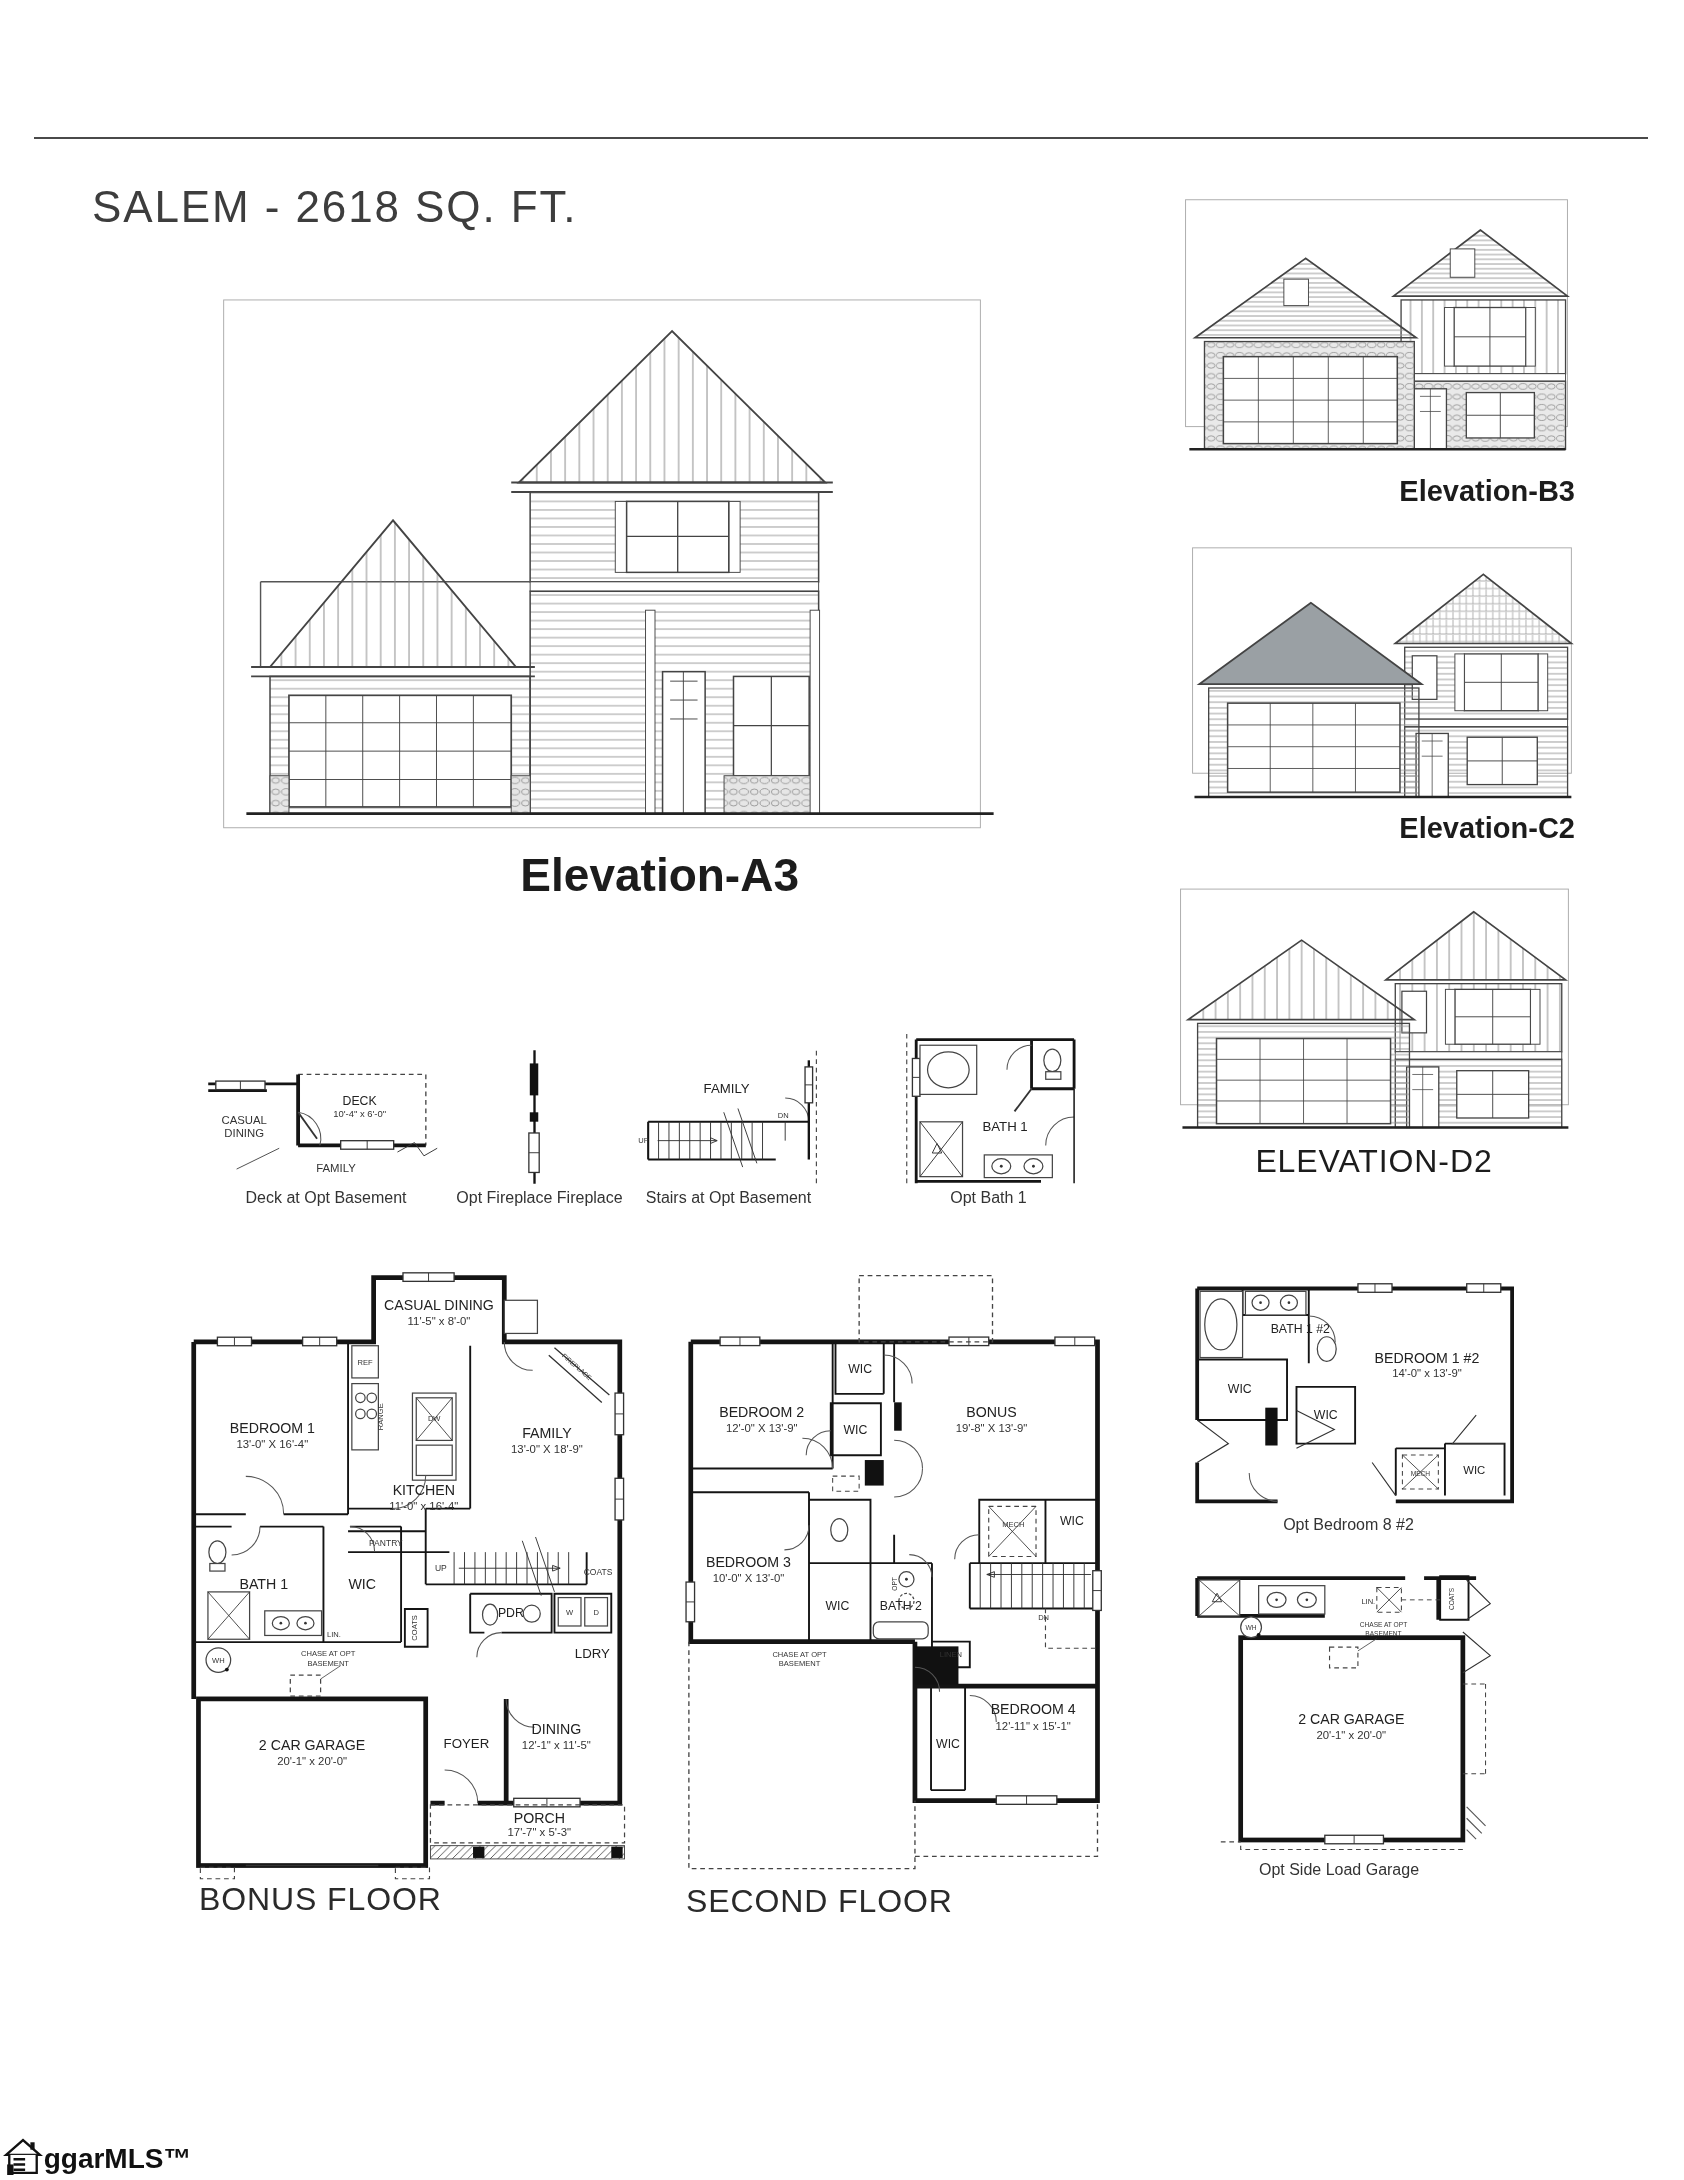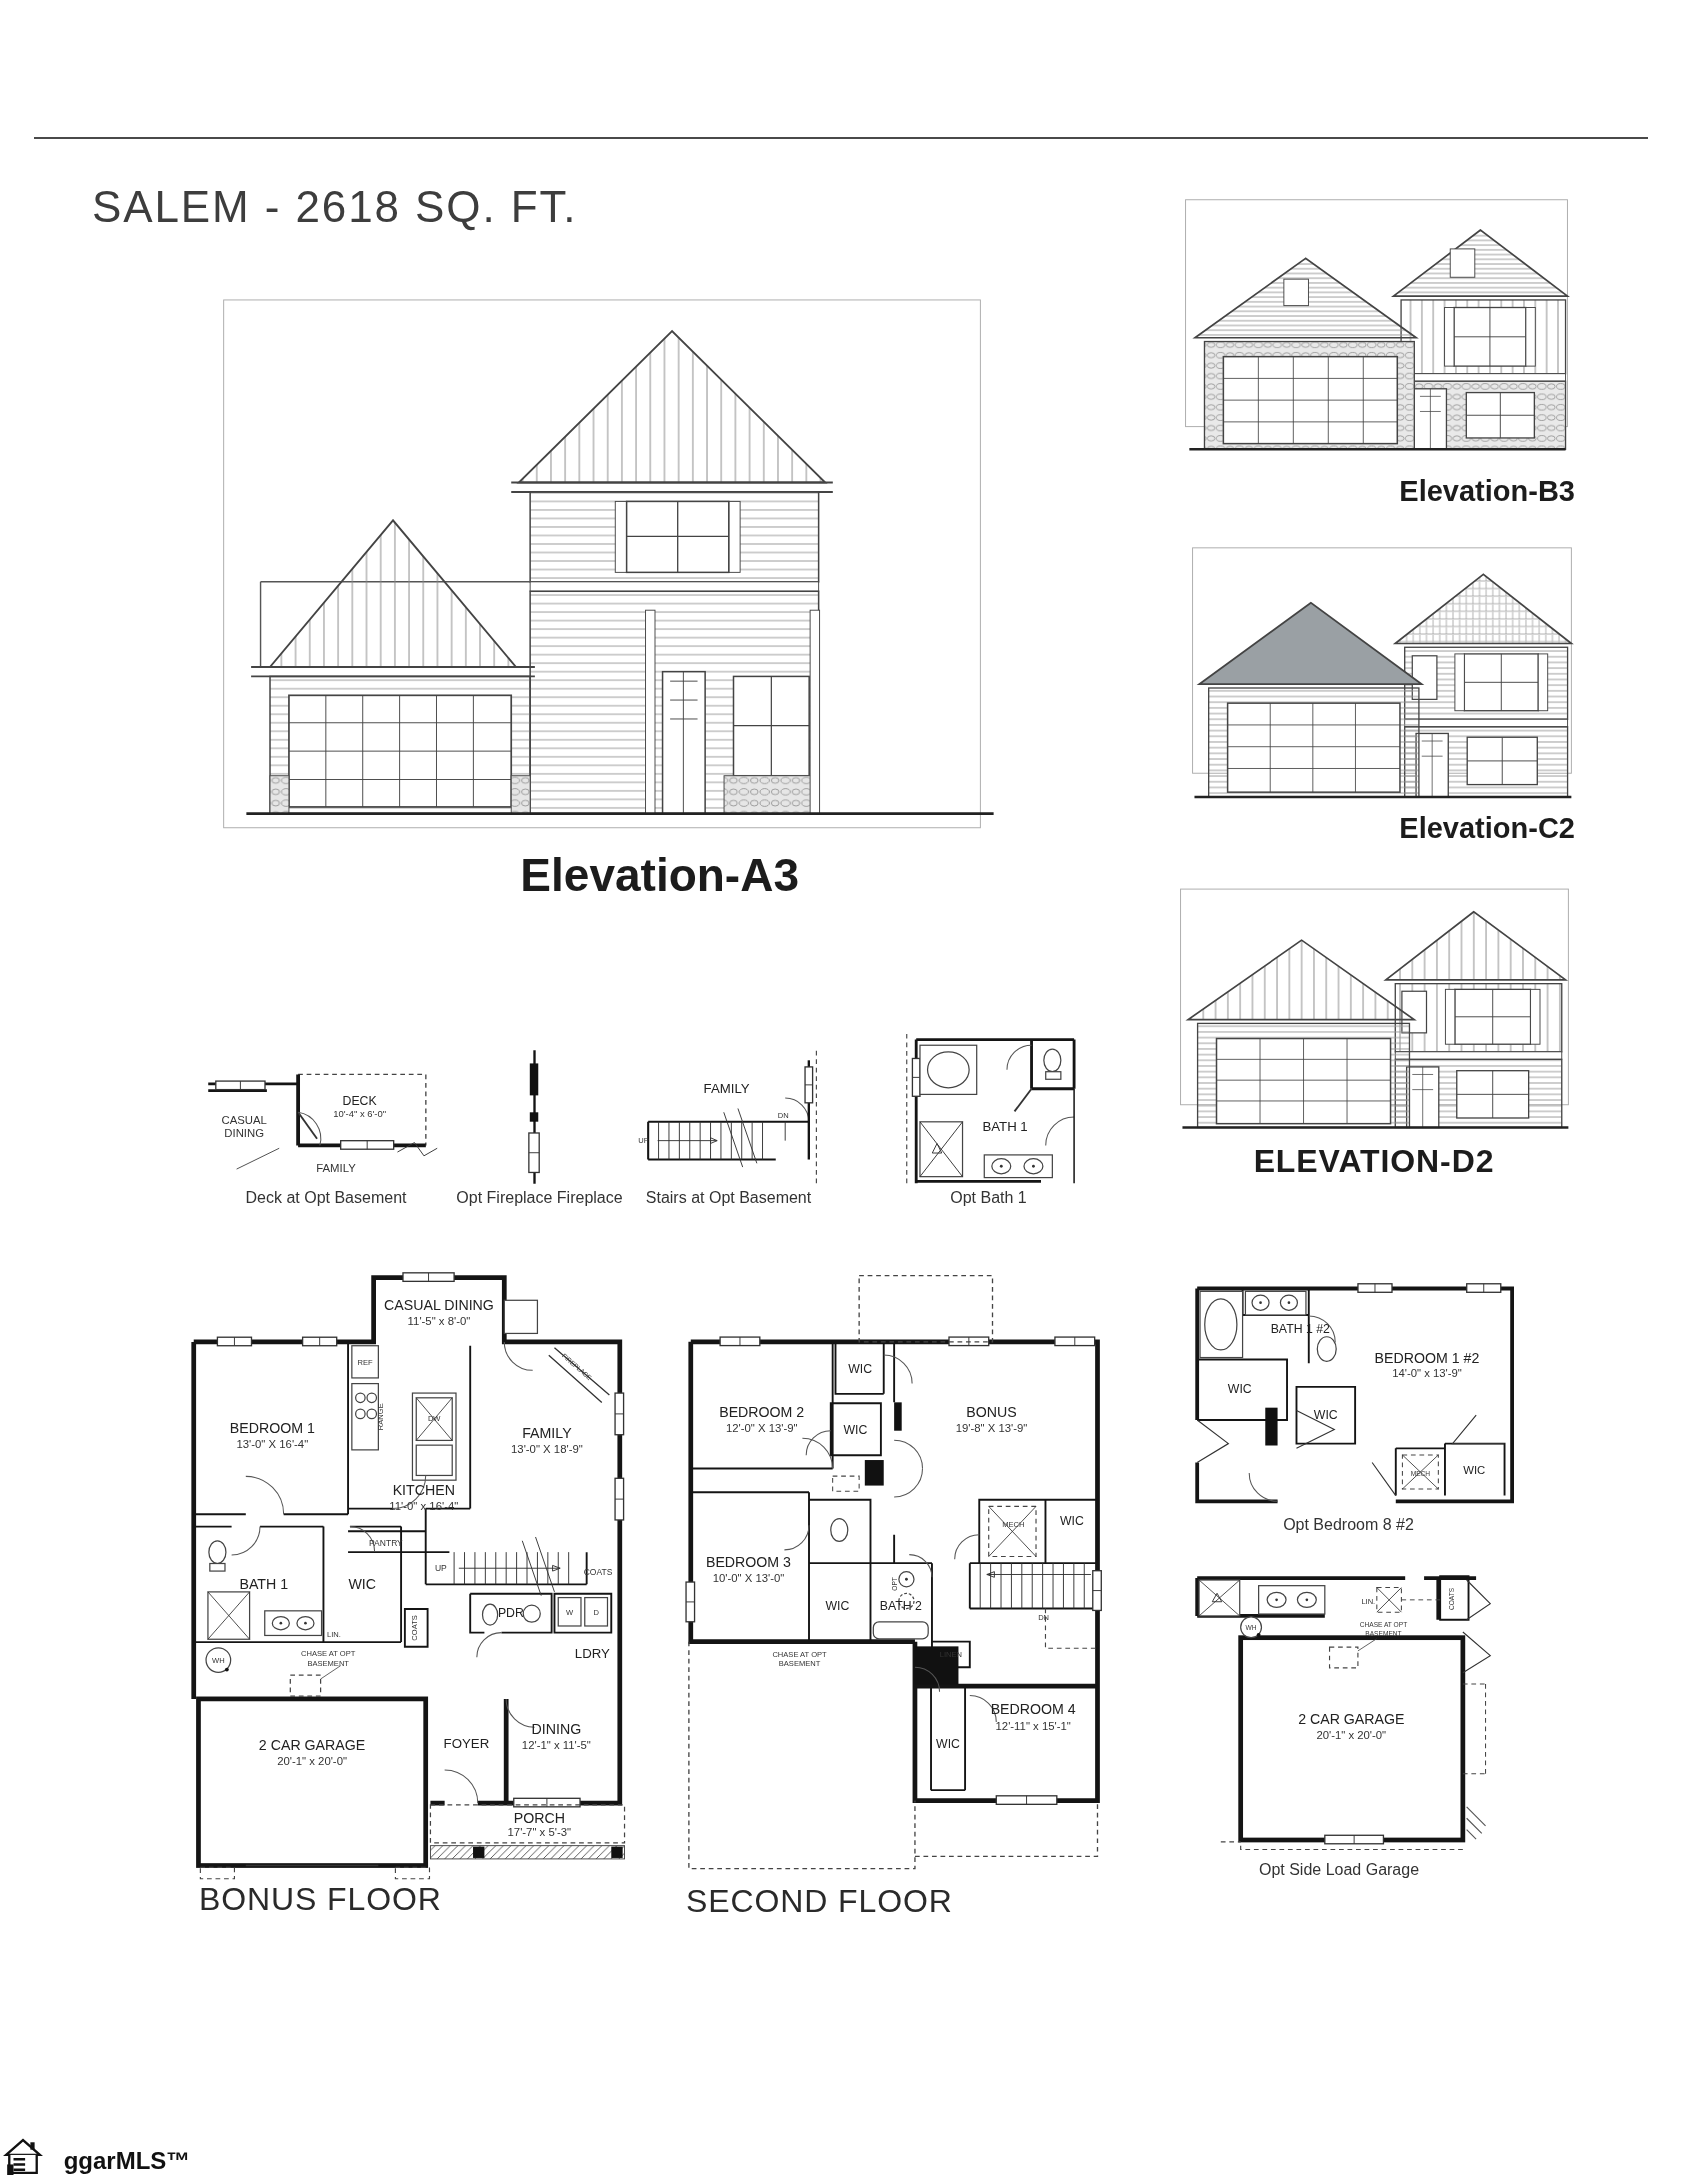--- a/index.html
+++ b/index.html
@@ -3,38 +3,38 @@
 <meta charset="utf-8">
 <style>
   html,body{margin:0;padding:0;background:#fff;}
   body{width:1685px;height:2180px;position:relative;font-family:"Liberation Sans",sans-serif;color:#222;}
   .abs{position:absolute;}
   .rule{background:#4a4a4a;}
   .title{font-size:44px;letter-spacing:1.9px;color:#3d3d3d;}
   .elev-cap{font-weight:bold;color:#1c1c1c;text-align:right;}
   .elev-cap.a3{font-size:46px;}
   .elev-cap.sm{font-size:29px;}
-  .elev-cap.d2{font-weight:700;font-size:32px;letter-spacing:0.9px;}
+  .elev-cap.d2{font-weight:400;font-size:32px;letter-spacing:0.9px;}
   .floor-cap{font-size:32px;letter-spacing:0.9px;color:#2a2a2a;}
   .opt-cap{font-size:16px;color:#333;text-align:center;}
   svg{display:block;overflow:visible;}
   svg text{font-family:"Liberation Sans",sans-serif;fill:#222;}
   .room{font-size:15px;font-weight:500;text-anchor:middle;}
   .dims{font-size:12px;text-anchor:middle;fill:#333;}
   .tiny{font-size:9px;text-anchor:middle;fill:#333;}
   .mini{font-size:8px;text-anchor:middle;fill:#333;}
   .wall{stroke:#141414;fill:none;}
   .thin{stroke:#333;fill:none;}
   .dash{stroke:#444;fill:none;stroke-dasharray:5 4;}
   .arc{stroke:#555;fill:none;stroke-width:1.1;}
   .win{fill:#fff;stroke:#333;stroke-width:1.4;}
   .fix{stroke:#444;fill:#fff;stroke-width:1.3;}
   .blk{fill:#111;stroke:none;}
   .wm{display:flex;align-items:flex-end;gap:1.9px;}
-  .wm-text{font-size:24px;font-weight:700;color:#111;margin-left:20px;}
+  .wm-text{font-size:28px;font-weight:700;color:#111;}
 </style>
 </head>
 <body>
 
 <div class="abs rule" style="left:34px;top:137px;width:1614px;height:1.9px;"></div>
 
 <div class="abs title" style="left:52px;top:182px;margin-left:40px;">SALEM - 2618 SQ. FT.</div>
 
 <div class="abs" style="left:218px;top:298px;">
 <svg width="804" height="544" viewBox="0 0 850 575">

